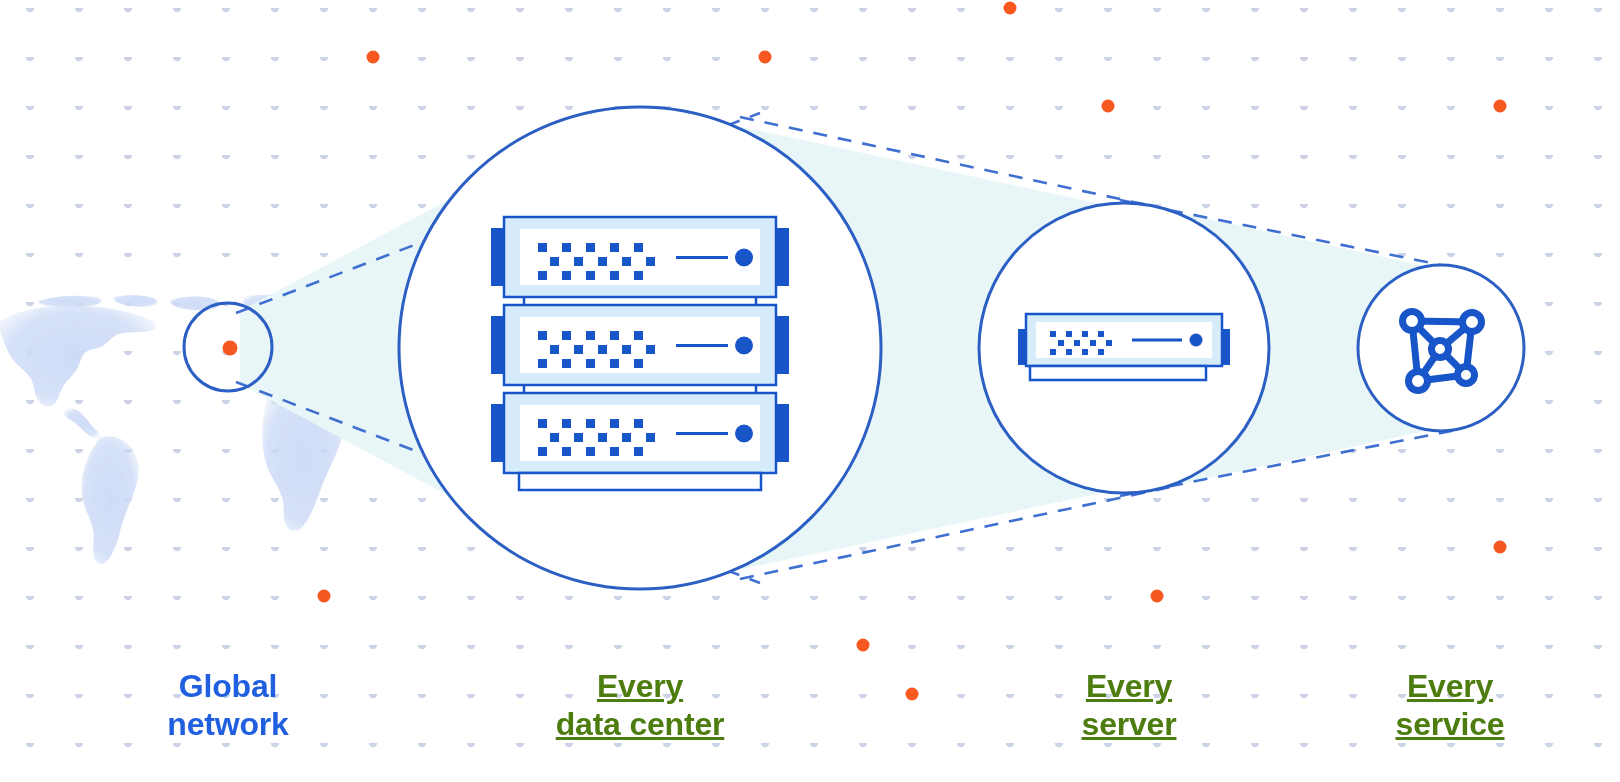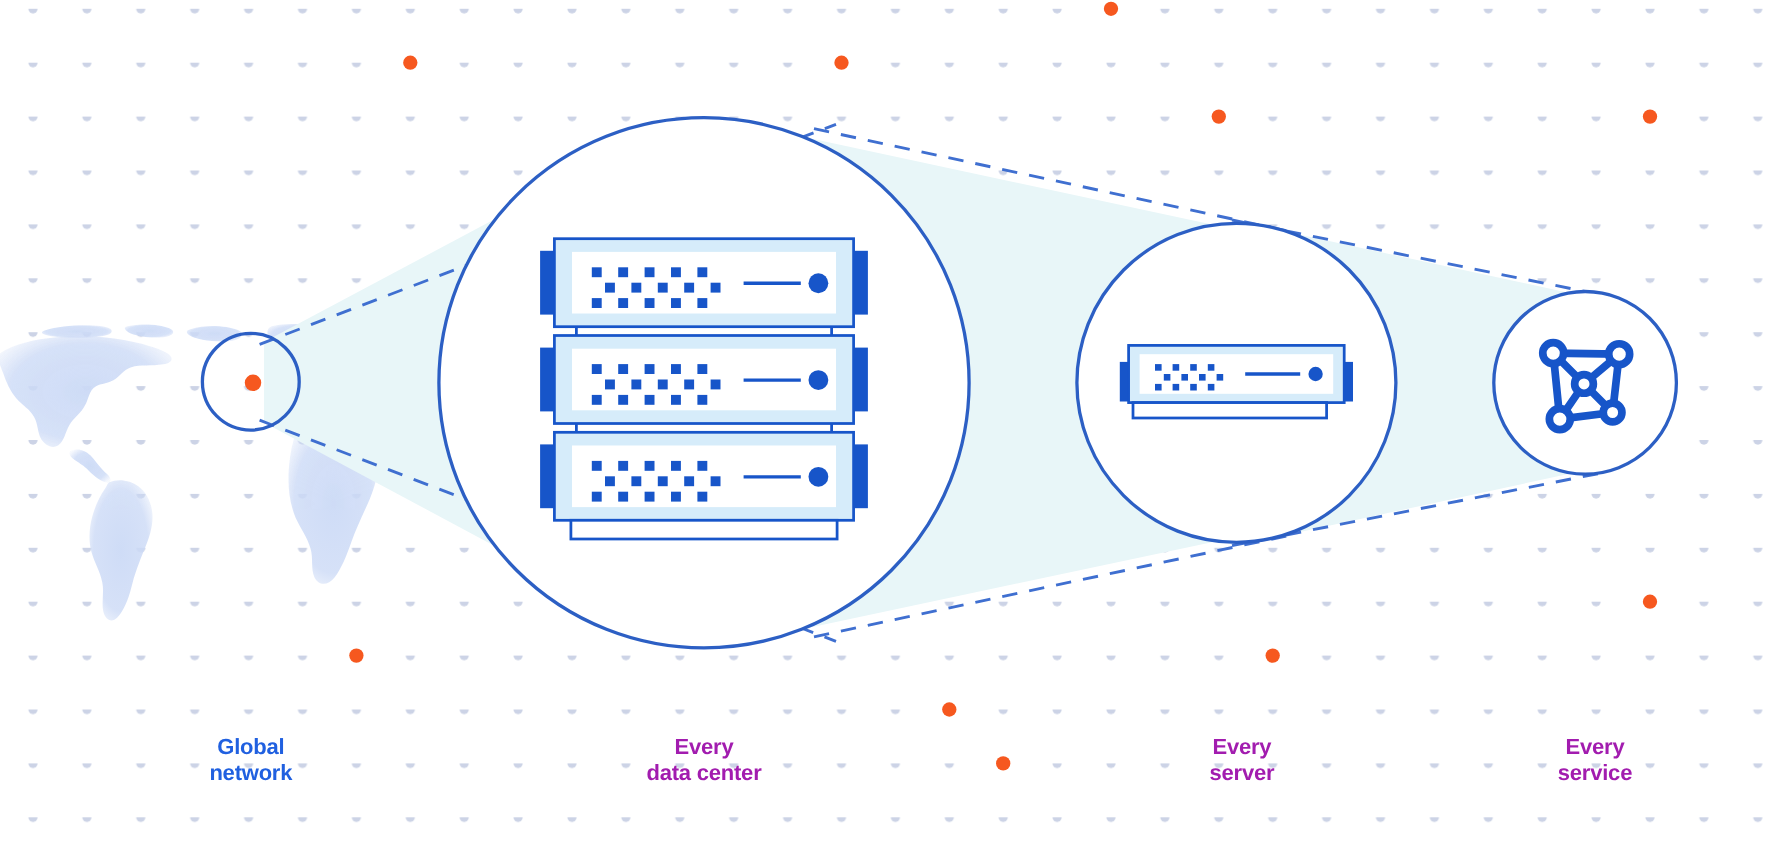--- a/index.html
+++ b/index.html
@@ -20,28 +20,28 @@
   #stage svg.layer {
     position: absolute;
     left: 0;
     top: 0;
     width: 1620px;
     height: 782px;
   }
   .label {
     position: absolute;
     text-align: center;
-    font-size: 20px;
+    font-size: 32px;
     line-height: 1.18;
     font-weight: 700;
     letter-spacing: -0.2px;
     white-space: pre-line;
     user-select: none;
   }
-  .label-dark { color: #a21caf; }
+  .label-dark { color: #4d7c0f; text-decoration: underline; }
   .label-accent { color: #2060e0; }
 </style>
 </head>
 <body>
 
 <div id="stage">
 
   <svg class="layer" viewBox="0 0 1620 782" xmlns="http://www.w3.org/2000/svg" aria-hidden="true">
     <defs>
       <pattern id="dots" x="0" y="8" width="49" height="49" patternUnits="userSpaceOnUse">

